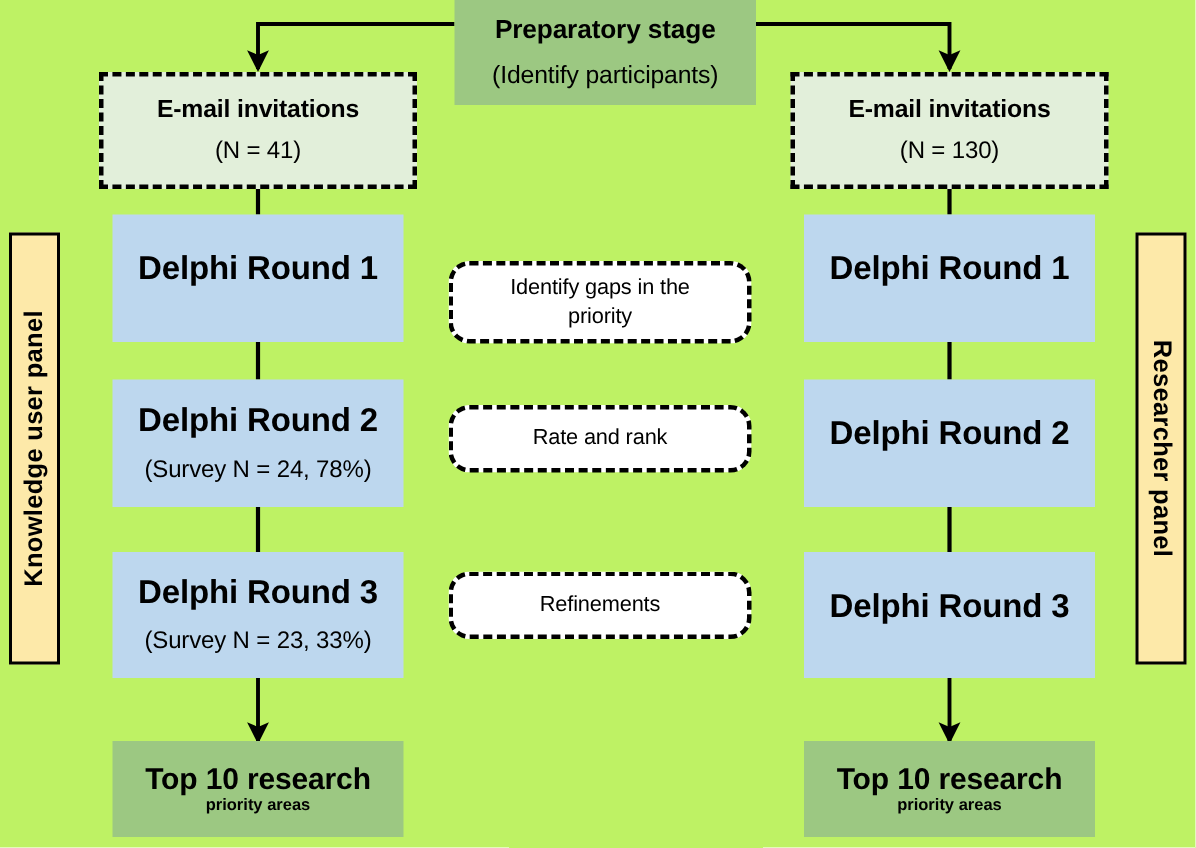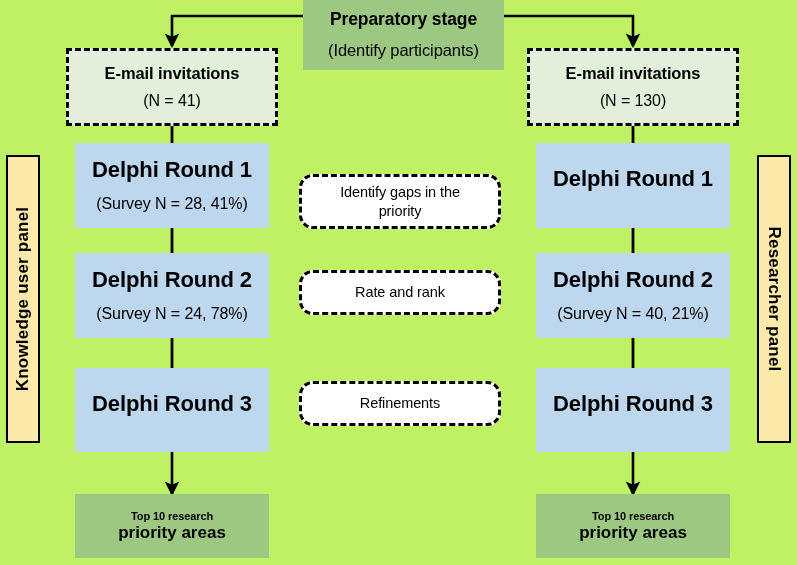--- a/index.html
+++ b/index.html
@@ -57,22 +57,22 @@
 
   
   .green {
     background: #9CC882;
     font-size: 17.5px;
   }
   .green .title { font-size: 17.5px; margin-bottom: 11px; }
   .green .sub   { font-size: 16.5px; }
 
   .green.output { font-size: 17px; }
-  .green.output .title { font-size: 11px; margin-bottom: 0; }
-  .green.output .title2 { font-size: 17px; font-weight: bold; }
+  .green.output .title { font-size: 20px; margin-bottom: 0; }
+  .green.output .title2 { font-size: 11px; font-weight: bold; }
 
   
   .invite {
     background: #E2EFDA;
     border: 3px dashed #000000;
     font-size: 16.5px;
   }
   .invite .title { font-size: 16.5px; margin-bottom: 10px; }
   .invite .sub   { font-size: 16px; }
 
@@ -176,49 +176,48 @@
     <span>Researcher panel</span>
   </div>
 
   <div class="node invite" style="left:66px; top:48px; width:212px; height:78px;">
     <span class="title">E-mail invitations</span>
     <span class="sub">(N = 41)</span>
   </div>
 
   <div class="node round" style="left:75px; top:143px; width:194px; height:85px;">
     <span class="title">Delphi Round 1</span>
-    <span class="sub">(Survey N = 28, 41%)</span>
   </div>
 
   <div class="node round" style="left:75px; top:253px; width:194px; height:85px;">
     <span class="title">Delphi Round 2</span>
     <span class="sub">(Survey N = 24, 78%)</span>
   </div>
 
   <div class="node round" style="left:75px; top:368px; width:194px; height:84px;">
     <span class="title">Delphi Round 3</span>
+    <span class="sub">(Survey N = 23, 33%)</span>
   </div>
 
   <div class="node green output" style="left:75px; top:494px; width:194px; height:64px;">
     <span class="title">Top 10 research</span>
     <span class="title2">priority areas</span>
   </div>
 
   <div class="node invite" style="left:527px; top:48px; width:212px; height:78px;">
     <span class="title">E-mail invitations</span>
     <span class="sub">(N = 130)</span>
   </div>
 
   <div class="node round" style="left:536px; top:143px; width:194px; height:85px;">
     <span class="title">Delphi Round 1</span>
   </div>
 
   <div class="node round" style="left:536px; top:253px; width:194px; height:85px;">
     <span class="title">Delphi Round 2</span>
-    <span class="sub">(Survey N = 40, 21%)</span>
   </div>
 
   <div class="node round" style="left:536px; top:368px; width:194px; height:84px;">
     <span class="title">Delphi Round 3</span>
   </div>
 
   <div class="node green output" style="left:536px; top:494px; width:194px; height:64px;">
     <span class="title">Top 10 research</span>
     <span class="title2">priority areas</span>
   </div>

